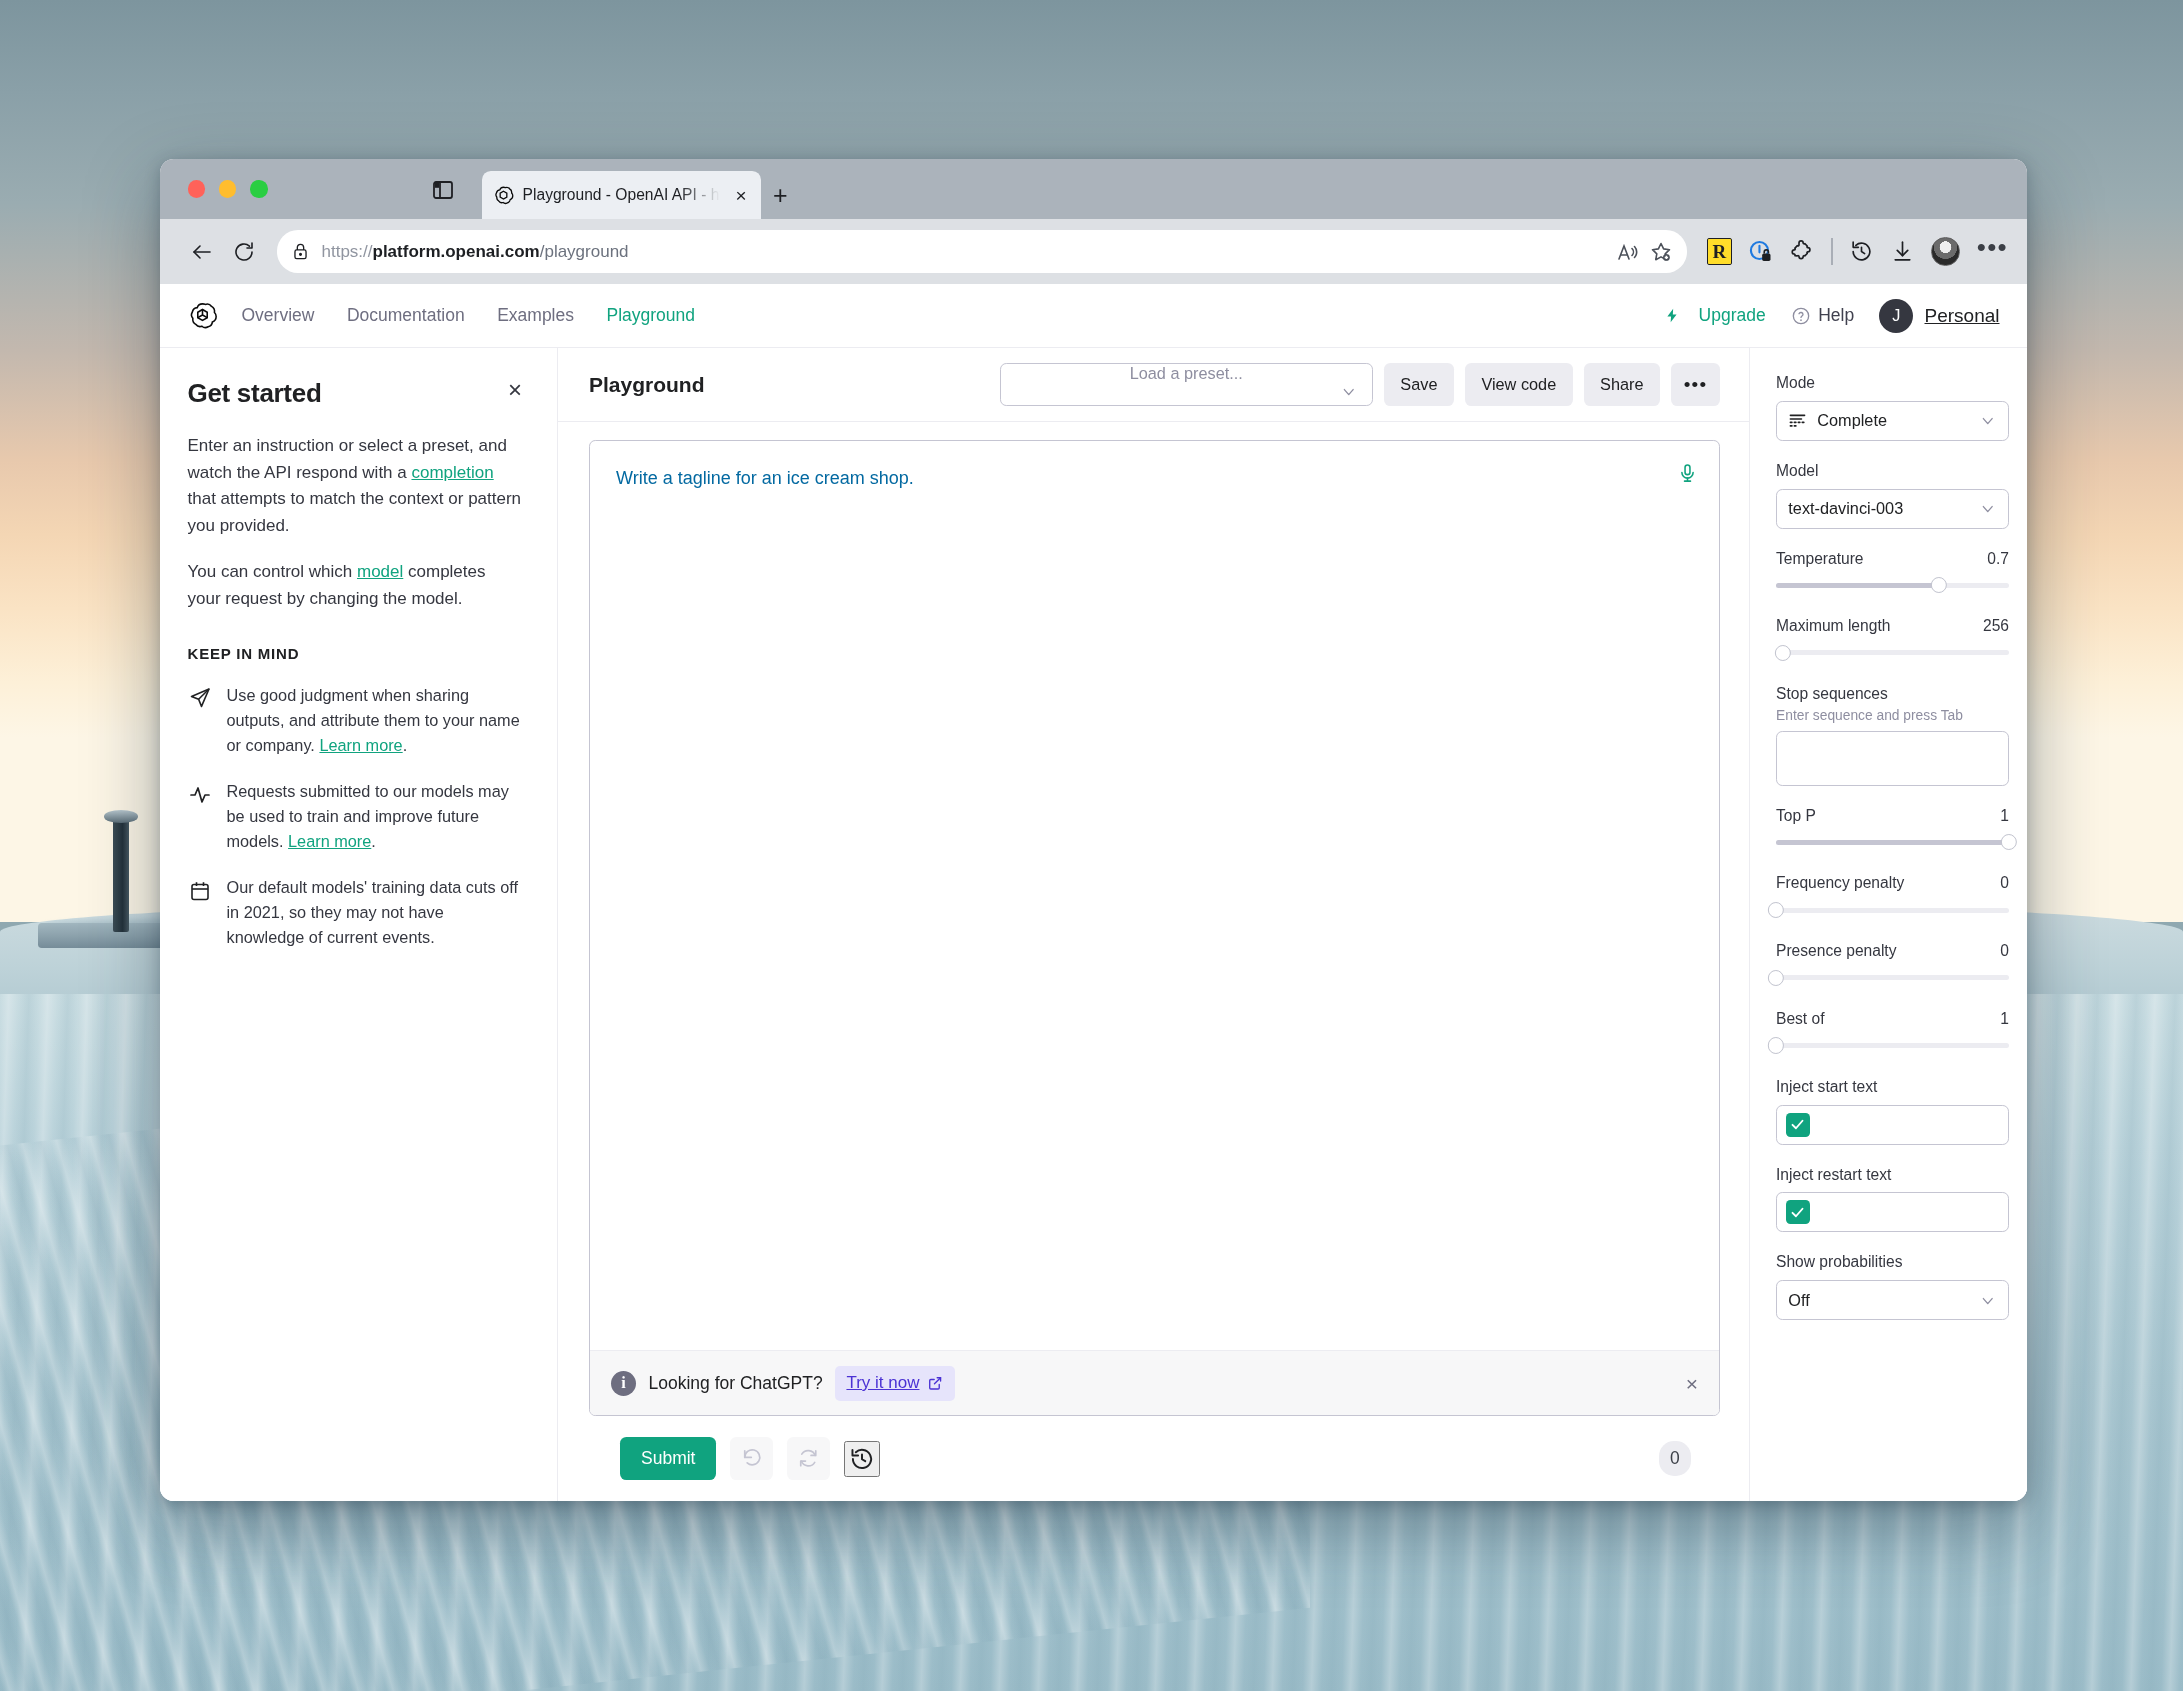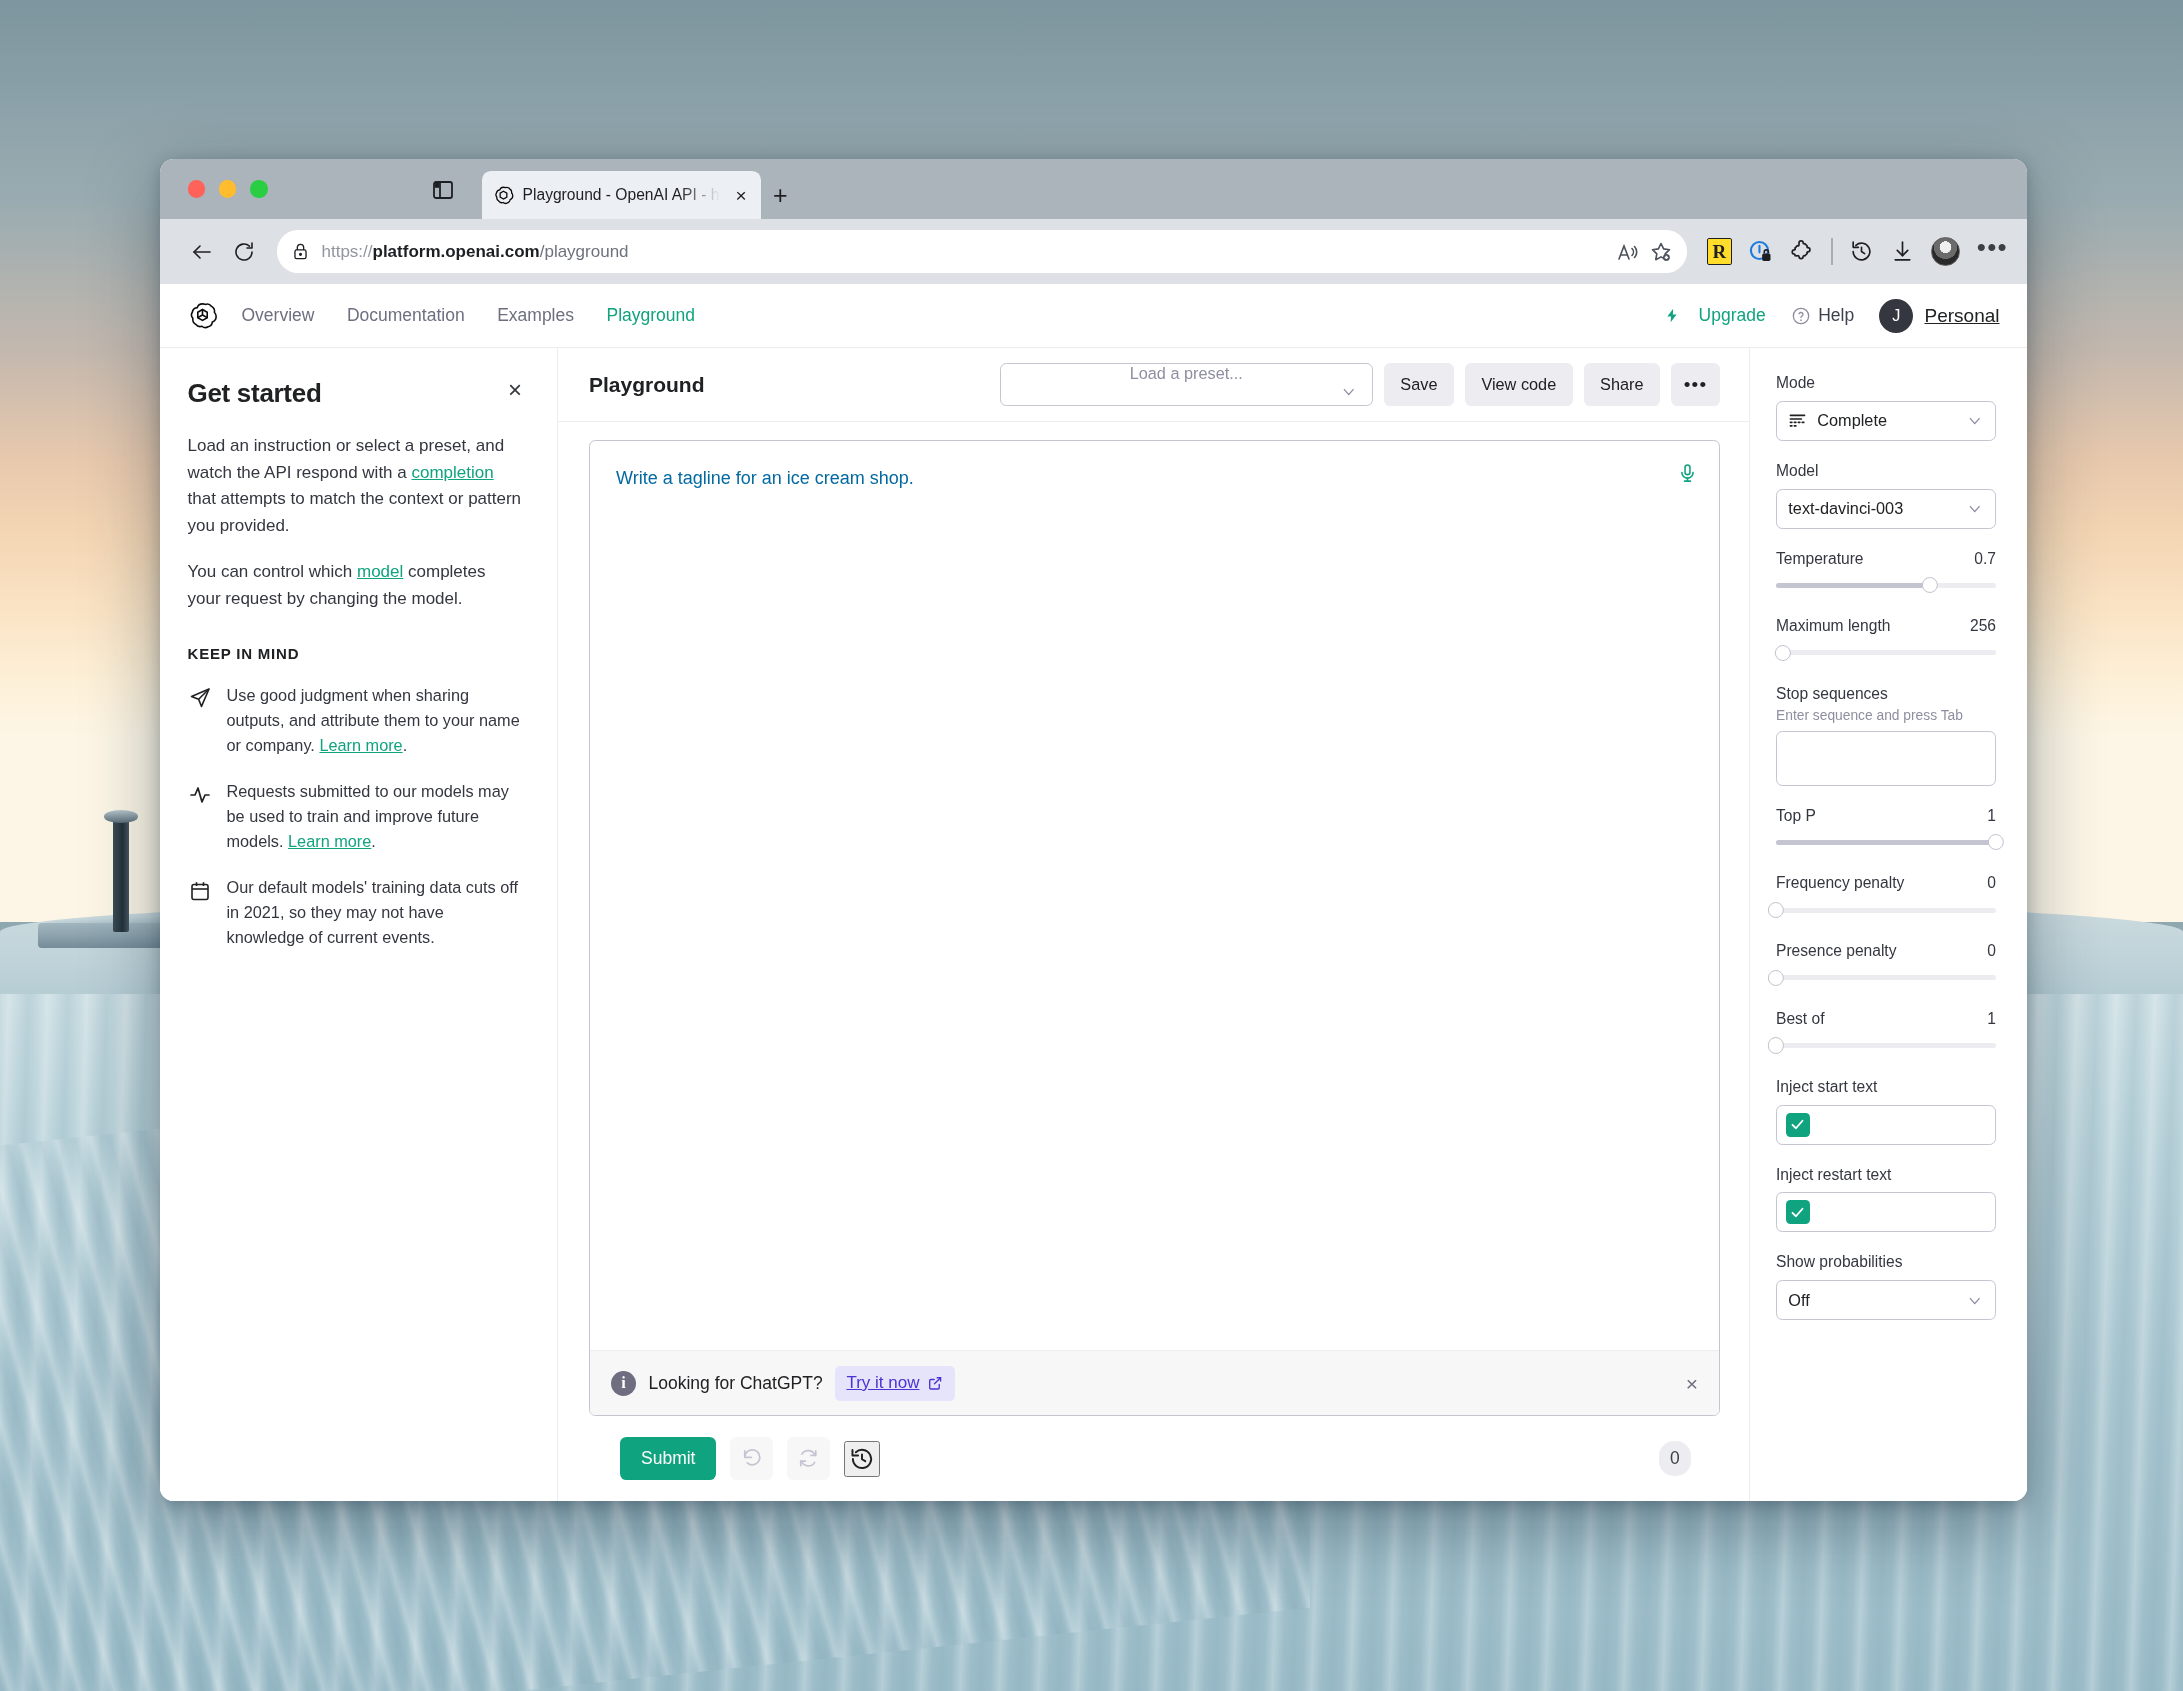--- a/index.html
+++ b/index.html
@@ -303,21 +303,21 @@
   .token-count {
     margin-left:auto; background:#ececf1; color:#3c4048; border-radius: 15px;
     min-width: 29px; height: 35px; padding: 0 11.3px;
     display:flex; align-items:center; justify-content:center; font-size: 17.5px;
   }
 
   
   .settings {
     width: 278px; flex: 0 0 278px;
     border-left: 0.6px solid #ececf1;
-    padding: 26px 31px 0 26px;
+    padding: 26px 18px 0 26px;
     background:#fff;
   }
   .set-label { font-size: 15.6px; color:#353740; margin-bottom: 8.8px; }
   .set-group { margin-bottom: 21px; }
   .set-select {
     height: 40px; border: 1.3px solid #c5c5d2; border-radius: 6.3px;
     display:flex; align-items:center; padding: 0 11.3px; gap: 10px;
     font-size: 16.3px; color:#202123; background:#fff;
   }
   .set-select .chev { margin-left:auto; }
@@ -516,21 +516,21 @@
         </div>
       </div>
 
       <div class="body-row">
 
         <div class="getstarted">
           <div class="gs-head">
             <div class="gs-title">Get started</div>
             <div class="gs-close">×</div>
           </div>
-          <div class="gs-p"><span>Load an instruction or select a preset, and watch the API respond with a </span><a class="gs-link" href="#">completion</a><span> that attempts to match the context or pattern you provided.</span></div>
+          <div class="gs-p"><span>Enter an instruction or select a preset, and watch the API respond with a </span><a class="gs-link" href="#">completion</a><span> that attempts to match the context or pattern you provided.</span></div>
           <div class="gs-p"><span>You can control which </span><a class="gs-link" href="#">model</a><span> completes your request by changing the model.</span></div>
 
           <div class="gs-kim">KEEP IN MIND</div>
 
           <div class="gs-item">
             <span class="gs-item-icon">
               <svg viewBox="0 0 24 24" fill="none" stroke="#202123" stroke-width="1.6" stroke-linejoin="round">
                 <path d="M21 3 3.5 10.4l7.1 2.9 2.9 7.1z"></path>
                   <path d="M21 3 10.6 13.3"></path>
               </svg>

